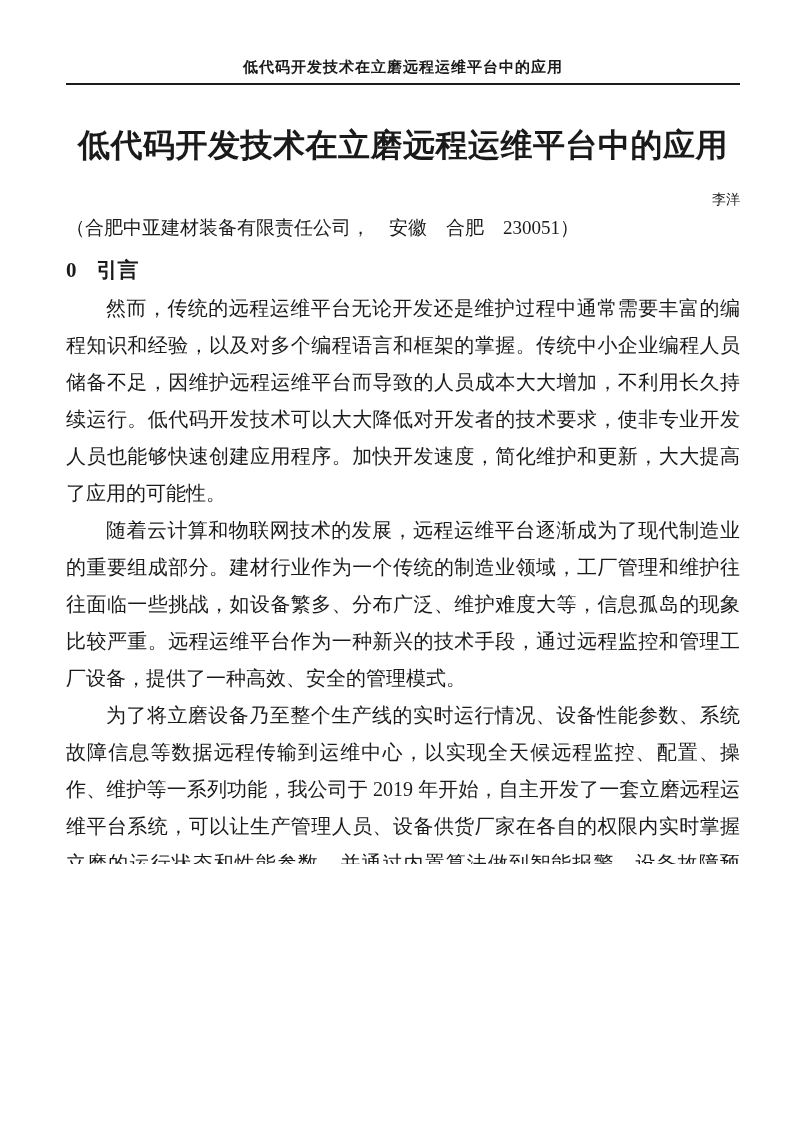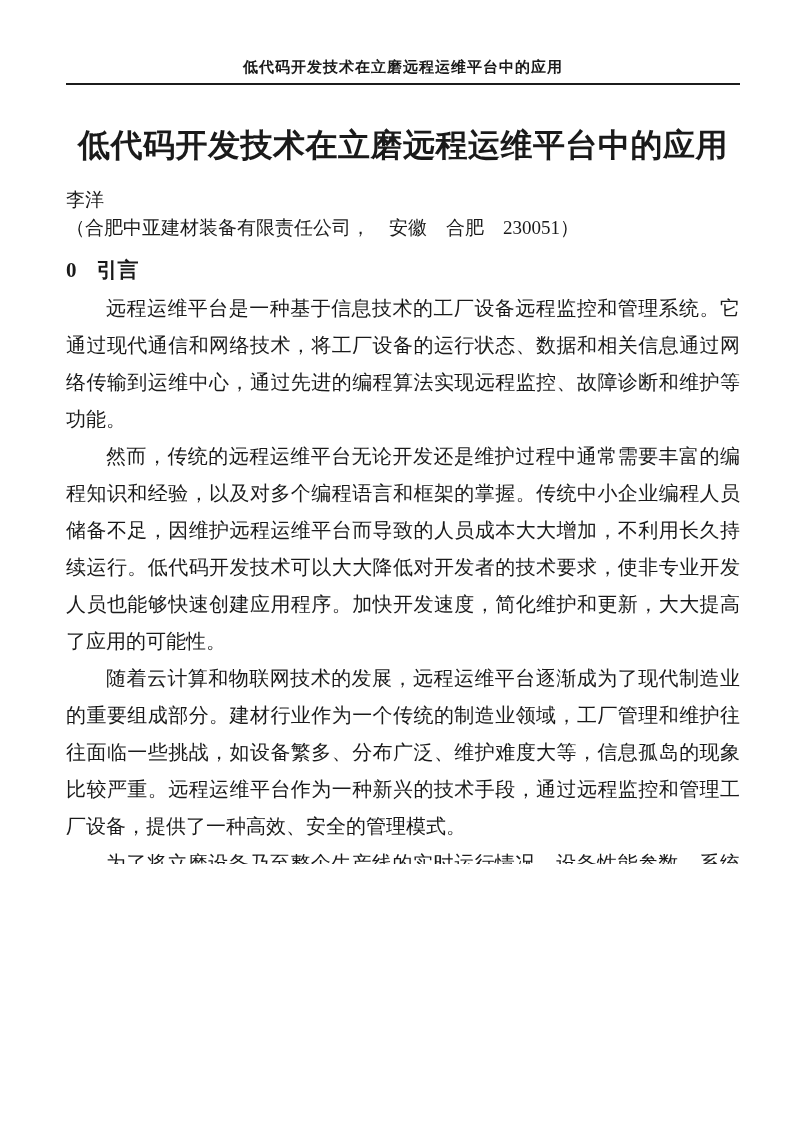--- a/index.html
+++ b/index.html
@@ -39,23 +39,23 @@
     margin: 38px 0 0 0;
     font-family: "Liberation Sans", "DejaVu Sans", sans-serif;
     font-weight: bold;
     font-size: 32px;
     line-height: 44px;
     text-align: center;
     letter-spacing: 0.5px;
   }
   .author {
     margin-top: 20px;
-    font-size: 19px;
+    font-size: 14px;
     line-height: 26px;
-    text-align: left;
+    text-align: right;
   }
   .affiliation {
     margin-top: 2px;
     font-size: 19px;
     line-height: 26px;
   }
   .section-heading {
     margin: 14px 0 5px 0;
     font-family: Liberation Serif, serif;
     font-weight: bold;
@@ -118,21 +118,20 @@
     <h1 class="article-title">低代码开发技术在立磨远程运维平台中的应用</h1>
 
     <div class="author">李洋</div>
 
     <div class="affiliation">（合肥中亚建材装备有限责任公司，　安徽　合肥　230051）</div>
 
     <h2 class="section-heading">
       <span class="section-number">0</span><span>引言</span>
     </h2>
 
-    <p class="body-paragraph">远程运维平台是一种基于信息技术的工厂设备远程监控和管理系统。它通过现代通信和网络技术，将工厂设备的运行状态、数据和相关信息通过网络传输到运维中心，通过先进的编程算法实现远程监控、故障诊断和维护等功能。</p>
 
     <p class="body-paragraph">然而，传统的远程运维平台无论开发还是维护过程中通常需要丰富的编程知识和经验，以及对多个编程语言和框架的掌握。传统中小企业编程人员储备不足，因维护远程运维平台而导致的人员成本大大增加，不利用长久持续运行。低代码开发技术可以大大降低对开发者的技术要求，使非专业开发人员也能够快速创建应用程序。加快开发速度，简化维护和更新，大大提高了应用的可能性。</p>
 
     <p class="body-paragraph">随着云计算和物联网技术的发展，远程运维平台逐渐成为了现代制造业的重要组成部分。建材行业作为一个传统的制造业领域，工厂管理和维护往往面临一些挑战，如设备繁多、分布广泛、维护难度大等，信息孤岛的现象比较严重。远程运维平台作为一种新兴的技术手段，通过远程监控和管理工厂设备，提供了一种高效、安全的管理模式。</p>
 
 
     <p class="body-paragraph">为了将立磨设备乃至整个生产线的实时运行情况、设备性能参数、系统故障信息等数据远程传输到运维中心，以实现全天候远程监控、配置、操作、维护等一系列功能，我公司于 2019 年开始，自主开发了一套立磨远程运维平台系统，可以让生产管理人员、设备供货厂家在各自的权限内实时掌握立磨的运行状态和性能参数，并通过内置算法做到智能报警、设备故障预判，以及及时调整工艺流程，提高生产效率和产品质量。</p>
 
   </div>
 

